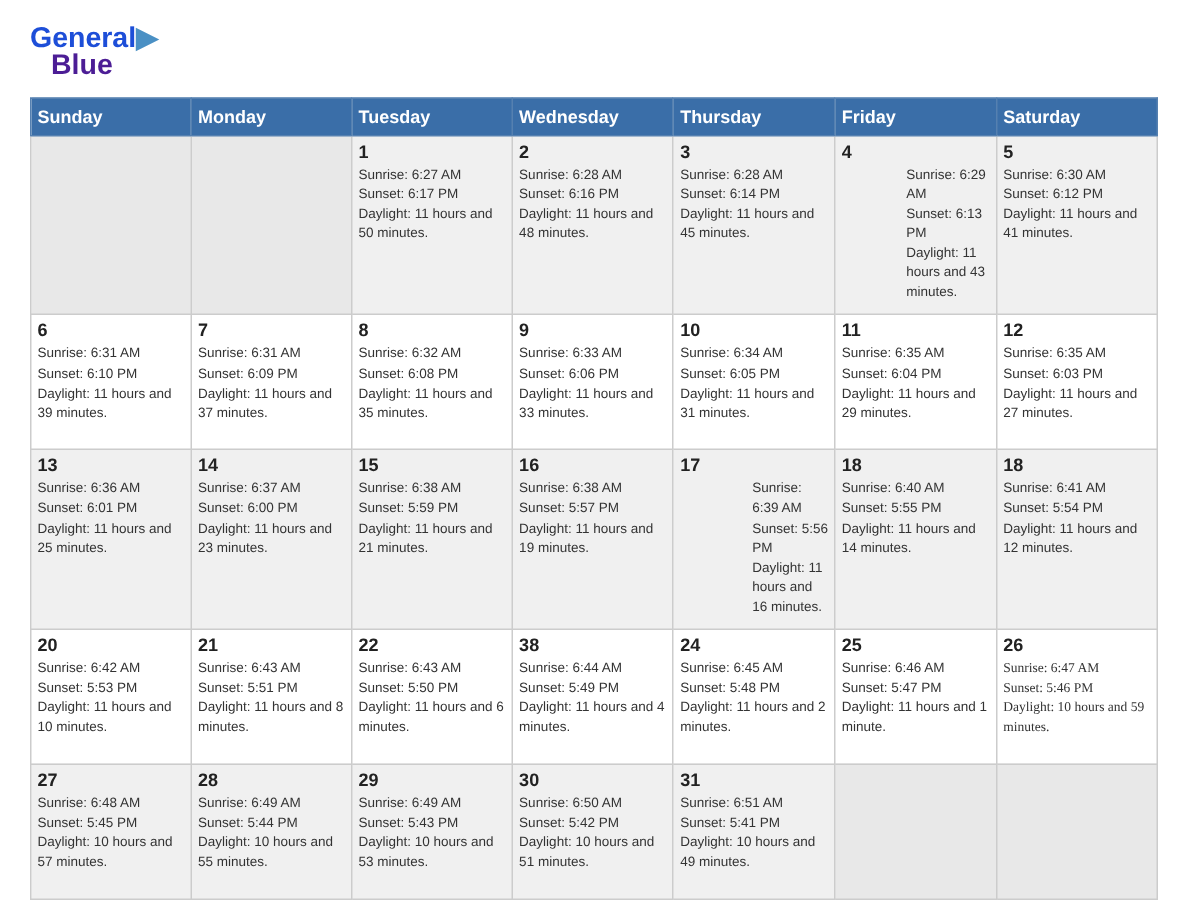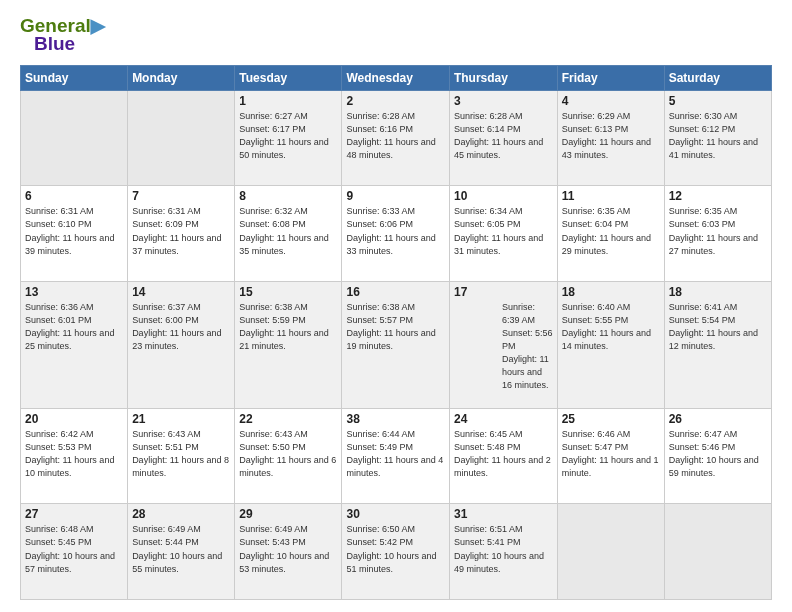--- a/index.html
+++ b/index.html
@@ -89,21 +89,21 @@
     }
   </style>
 </head>
 <body>
 
 <div class="page">
   <div class="header">
     <div class="logo">
       <div style="display:flex;align-items:center;">
         <div style="font-size:19px;font-weight:bold;color:#1a3a5c;line-height:1.1;">
-          <span style="color:#4d7c0f;">General</span><span style="color:#4a90c4;">▶</span>
+          <span style="color:#1d4ed8;">General</span><span style="color:#4a90c4;">▶</span>
         </div>
       </div>
       <div style="font-size:19px;font-weight:bold;color:#1a3a5c;margin-top:-4px;margin-left:2px;">
         <span style="color:#4c1d95;margin-left:12px;">Blue</span>
       </div>
     </div>
     <div class="title-block">
       <div class="title-month"></div>
       <div class="title-location"></div>
     </div>
@@ -138,21 +138,21 @@
 Daylight: 11 hours and 48 minutes.</div>
           </td>
           <td>
             <span class="day-num">3</span>
             <div class="day-detail" style="white-space: pre-line;">Sunrise: 6:28 AM
 Sunset: 6:14 PM
 Daylight: 11 hours and 45 minutes.</div>
           </td>
           <td>
             <span class="day-num">4</span>
-            <div class="day-detail" style="white-space: pre-line;">Sunrise: 6:29 AM
+            <div class="day-detail" style="white-space: pre-line; margin-left: 43px;">Sunrise: 6:29 AM
 Sunset: 6:13 PM
 Daylight: 11 hours and 43 minutes.</div>
           </td>
           <td>
             <span class="day-num">5</span>
             <div class="day-detail" style="white-space: pre-line;">Sunrise: 6:30 AM
 Sunset: 6:12 PM
 Daylight: 11 hours and 41 minutes.</div>
           </td>
         </tr>
@@ -276,21 +276,21 @@
 Daylight: 11 hours and 2 minutes.</div>
           </td>
           <td>
             <span class="day-num">25</span>
             <div class="day-detail" style="white-space: pre-line;">Sunrise: 6:46 AM
 Sunset: 5:47 PM
 Daylight: 11 hours and 1 minute.</div>
           </td>
           <td>
             <span class="day-num">26</span>
-            <div class="day-detail" style="white-space: pre-line;">Sunrise: 6:47 AM
+            <div class="day-detail" style="white-space: pre-line; font-family: Liberation Serif, serif;">Sunrise: 6:47 AM
 Sunset: 5:46 PM
 Daylight: 10 hours and 59 minutes.</div>
           </td>
         </tr>
         <tr class="row-shade">
           <td>
             <span class="day-num">27</span>
             <div class="day-detail" style="white-space: pre-line;">Sunrise: 6:48 AM
 Sunset: 5:45 PM
 Daylight: 10 hours and 57 minutes.</div>

